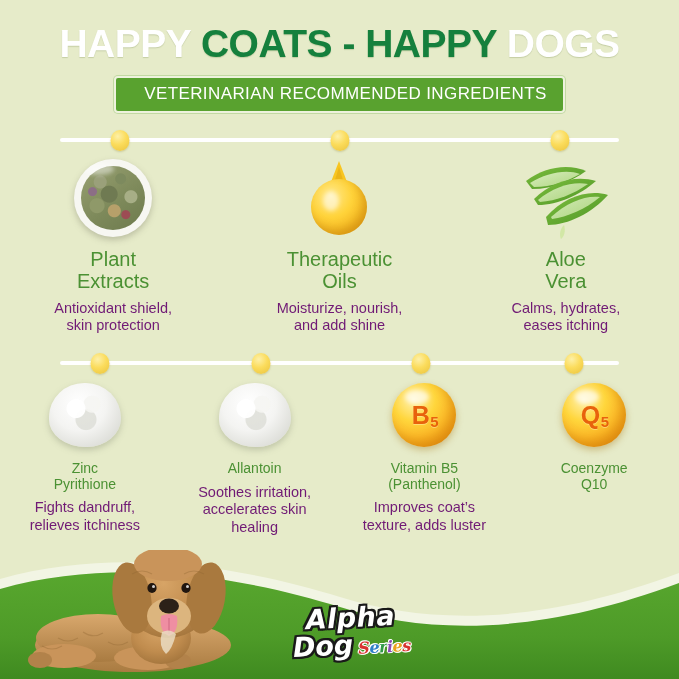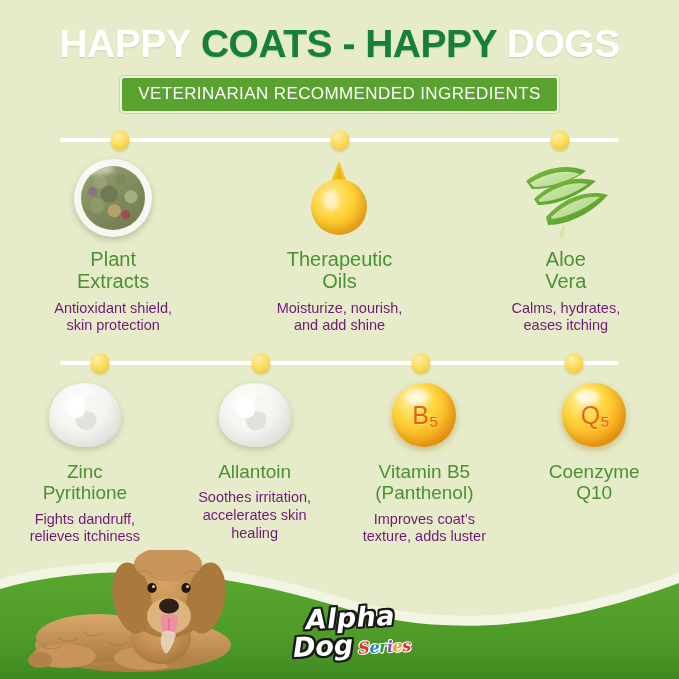--- a/index.html
+++ b/index.html
@@ -49,21 +49,21 @@
     margin-top: 13px;
     display: flex;
     justify-content: center;
   }
   .badge {
     display: inline-block;
     background: #59a22f;
     color: #ffffff;
     font-size: 17px;
     letter-spacing: 0.4px;
-    padding: 6px 16px 7px 16px;
+    padding: 6px 16px 7px 28px;
     border-radius: 4px;
     border: 2px solid #eef2dd;
     box-shadow: 0 0 0 1px rgba(89,162,47,0.25);
     white-space: nowrap;
   }
 
   
   .rail {
     position: absolute;
     left: 60px;
@@ -110,21 +110,21 @@
   }
   .row2cards .icon-box { height: 84px; }
 
   .card-title {
     color: #4b9133;
     font-size: 20px;
     line-height: 1.12;
     margin-top: 4px;
     white-space: pre-line;
   }
-  .row2cards .card-title { font-size: 19px; text-align: center; }
+  .row2cards .card-title { font-size: 14px; text-align: center; }
 
   .card-desc {
     color: #701a75;
     font-size: 14.5px;
     line-height: 1.22;
     margin-top: 7px;
     white-space: pre-line;
   }
 
   
@@ -241,21 +241,21 @@
   .sphere .glare {
     position: absolute;
     top: 7px; left: 13px;
     width: 24px; height: 14px;
     border-radius: 50%;
     background: rgba(255,255,255,0.65);
     filter: blur(2px);
   }
   .sphere .lbl {
     position: relative;
-    font-weight: normal;
+    font-weight: bold;
     color: #e8620c;
     font-size: 25px;
     line-height: 1;
     letter-spacing: -0.5px;
     text-shadow: 0 1px 0 rgba(255,240,170,0.5);
   }
   .sphere .lbl sub {
     font-size: 15px;
     vertical-align: baseline;
     position: relative;

